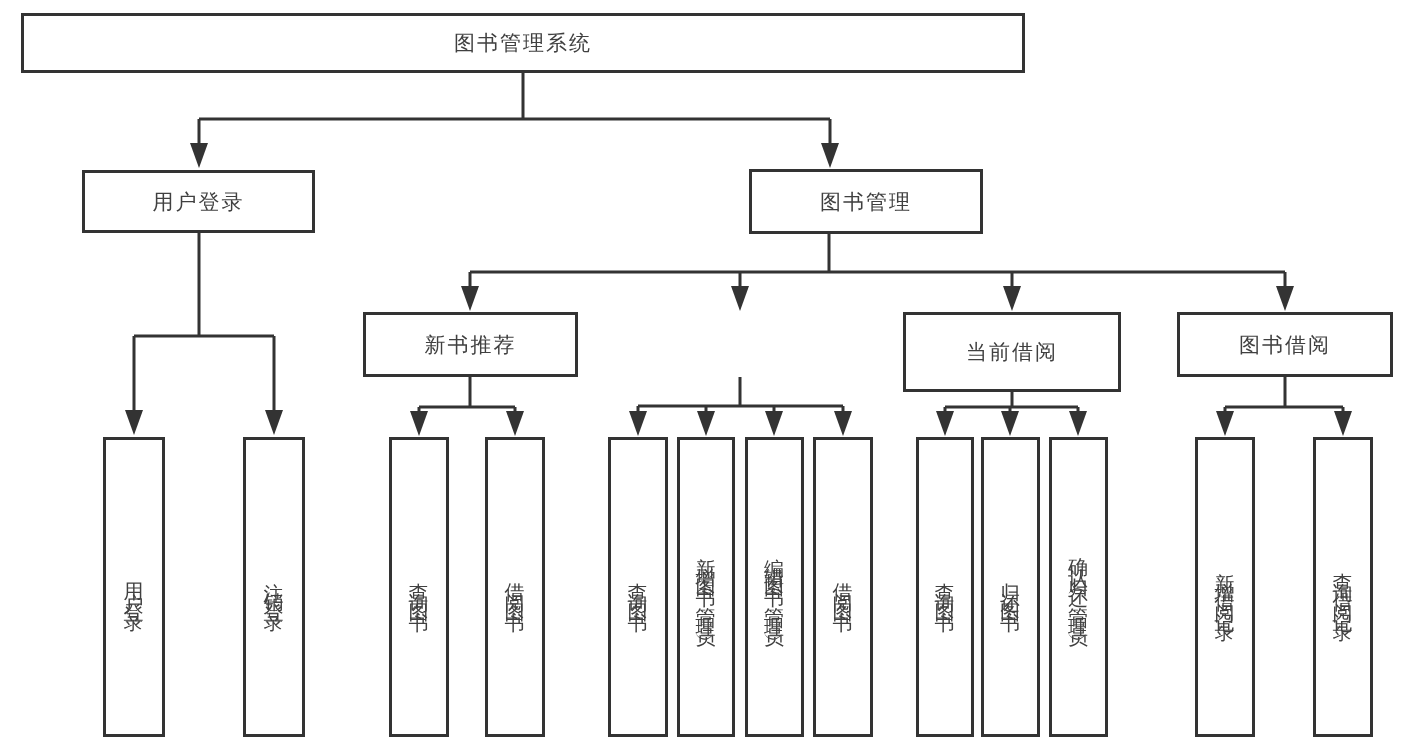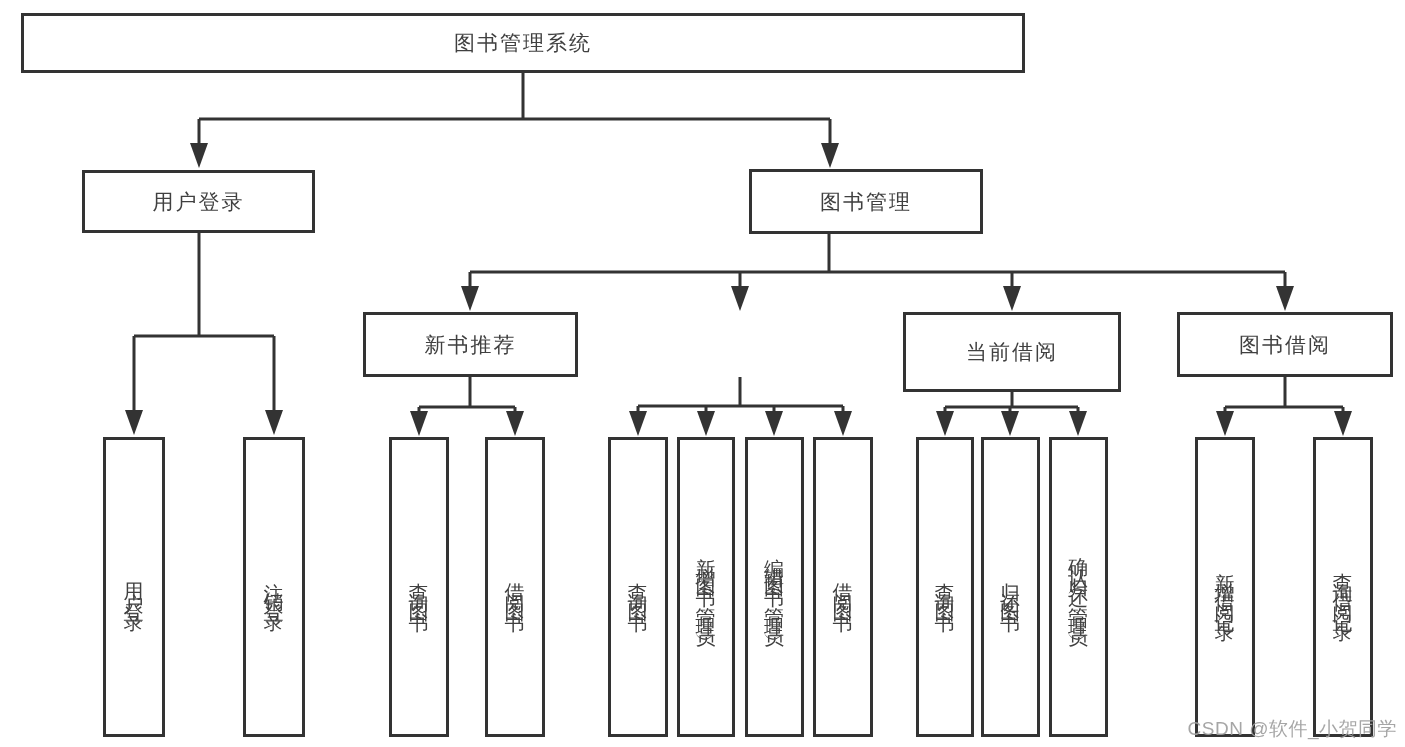--- a/index.html
+++ b/index.html
@@ -133,14 +133,13 @@
     <span>确认归还（管理员）</span>
   </div>
 
   <div class="box vbox" style="left:1195px; top:437px; width:60px; height:300px;">
     <span>新增借阅记录</span>
   </div>
   <div class="box vbox" style="left:1313px; top:437px; width:60px; height:300px;">
     <span>查询借阅记录</span>
   </div>
 
-  <div id="watermark">CSDN @软件_小贺同学</div>
 </div>
 
 </body></html>

